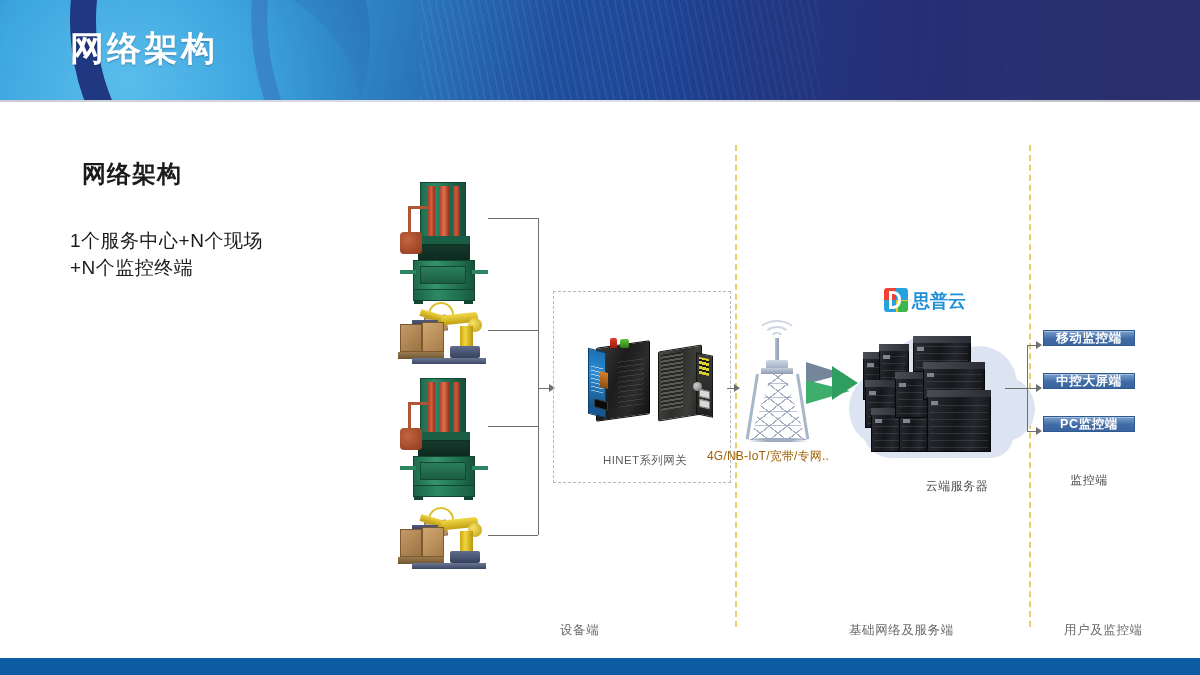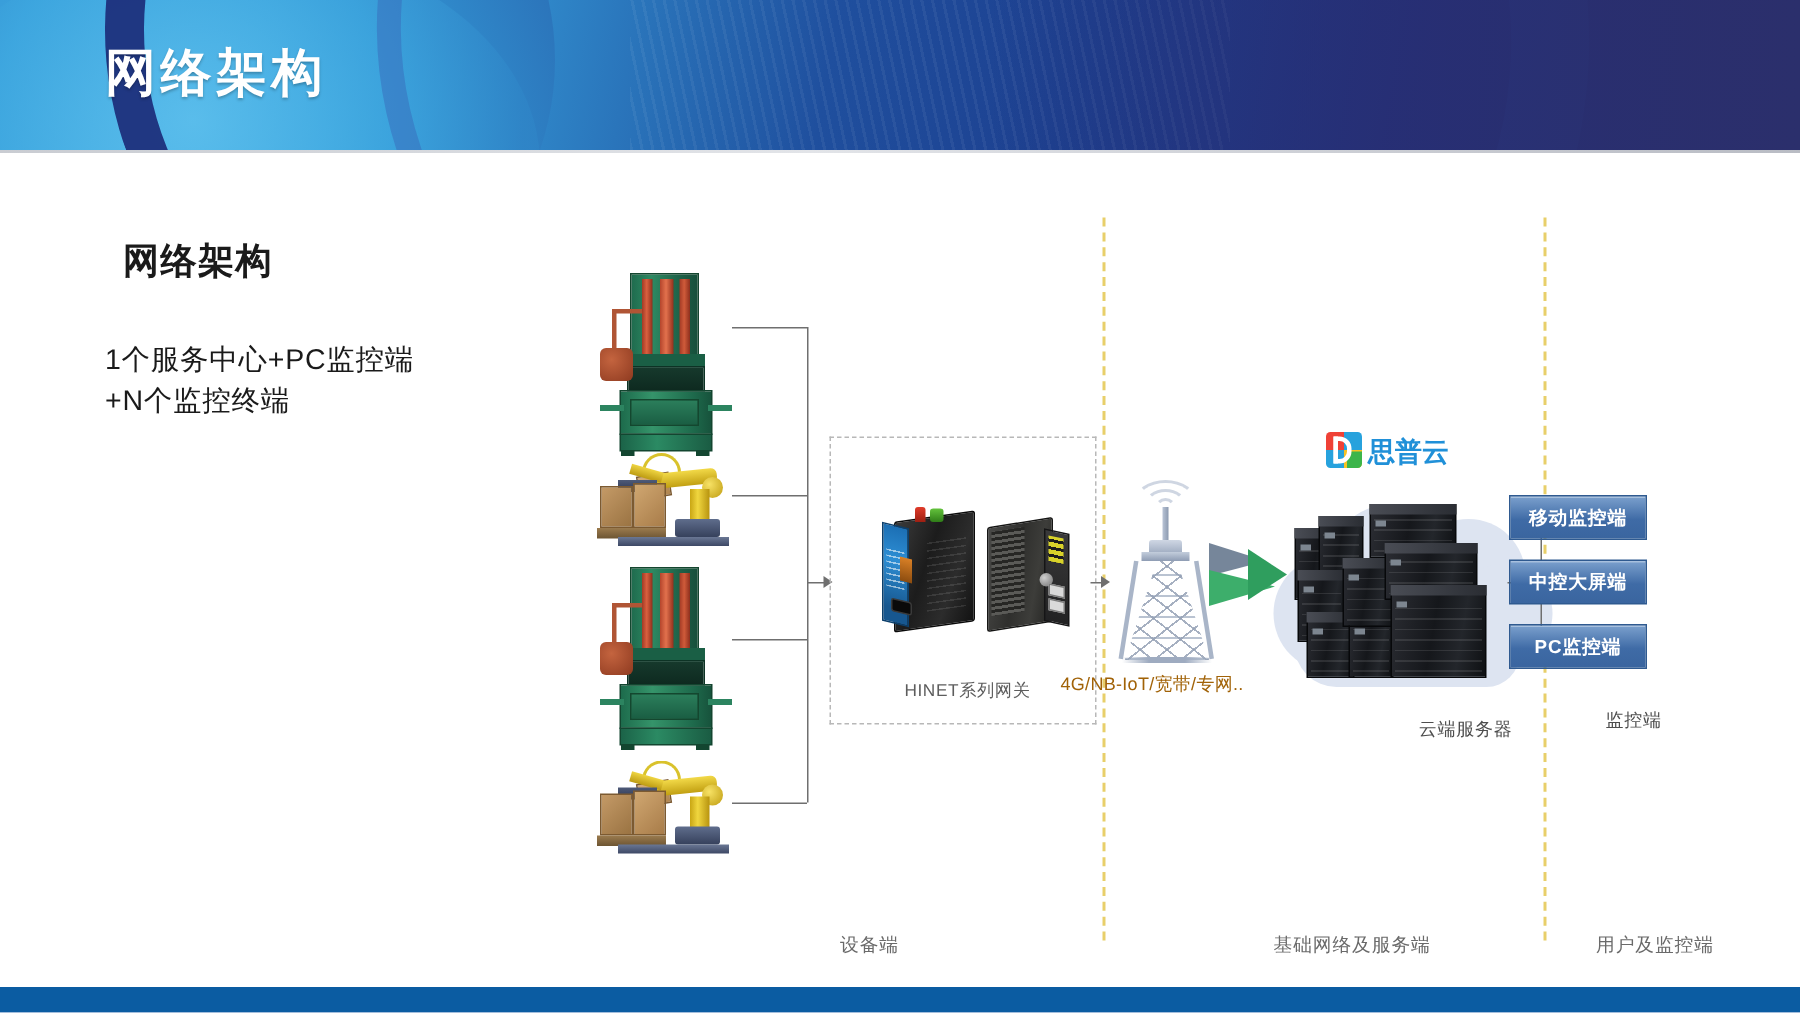--- a/index.html
+++ b/index.html
@@ -304,21 +304,21 @@
   .rack .front { position:absolute; left:0; top:0; width:100%; height:100%;
       background: linear-gradient(100deg,#2b2d33,#15171b 45%,#23262b 72%,#0e1013);
       border:1px solid #07080a; }
   .rack .top { position:absolute; left:0; top:0; width:100%; height:7px;
       background: linear-gradient(90deg,#4a4d55,#2a2d33); }
   .rack .lines { position:absolute; left:3px; top:10px; right:3px; bottom:4px;
       background: repeating-linear-gradient(0deg, rgba(255,255,255,.10) 0 1px, rgba(255,255,255,0) 1px 7px); }
   .rack .led { position:absolute; left:4px; top:11px; width:7px; height:4px; background:#7d8690; }
 
   .cloud-label {
-    position:absolute; left:896px; top:478px; width:162px; text-align:center;
+    position:absolute; left:876px; top:478px; width:162px; text-align:center;
     font-size:12px; color:#4d4d4d; letter-spacing:.5px;
   }
 
   
   .sipu { position:absolute; left:884px; top:287px; width:96px; height:26px; }
   .sipu .mark { position:absolute; left:0; top:1px; width:24px; height:24px; border-radius:3px; overflow:hidden; }
   .sipu .q { position:absolute; width:12px; height:12px; }
   .sipu .q1 { left:0;  top:0;  background:#ef4136; }
   .sipu .q2 { left:12px;top:0;  background:#27a2dd; }
   .sipu .q3 { left:0;  top:12px;background:#27a2dd; }
@@ -326,21 +326,21 @@
   .sipu .pcut { position:absolute; left:5px; top:3px; width:12px; height:18px;
       border:3px solid #fff; border-radius:0 8px 8px 0; border-left:3px solid #fff;
       background:transparent; }
   .sipu .pstem { position:absolute; left:5px; top:3px; width:3px; height:18px; background:#fff; }
   .sipu .green { position:absolute; left:14px; top:13px; width:10px; height:11px; background:#3cb54a; }
   .sipu .txt { position:absolute; left:28px; top:2px; font-size:18px; font-weight:700;
       color:#2090d8; letter-spacing:0px; }
 
   
   .mon-box {
-    position:absolute; left:1006px; width:92px; height:30px;
+    position:absolute; left:1043px; width:92px; height:16px;
     background: linear-gradient(180deg,#7ba0cd,#3f6ba6 55%,#3a659f);
     border:1px solid #2f5party; border:1px solid #2f5a90;
     display:flex; align-items:center; justify-content:center;
     font-size:12.5px; font-weight:700; color:#ffffff; letter-spacing:.6px;
     box-shadow: inset 0 1px 0 rgba(255,255,255,.35);
   }
   #mon1 { top: 330px; }
   #mon2 { top: 373px; }
   #mon3 { top: 416px; }
   .mon-label {
@@ -368,21 +368,21 @@
     <div class="hdr-sheen"></div>
     <div class="hdr-fade"></div>
 
     <div class="slide-title">网络架构</div>
 
   </div>
   <div class="hdr-underline"></div>
 
   <div class="arch-title">网络架构</div>
   <div class="arch-body">
-    <div>1个服务中心+PC监控端</div>
+    <div>1个服务中心+N个现场</div>
     <div>+N个监控终端</div>
   </div>
 
   <div class="divider" id="div1"></div>
   <div class="divider" id="div2"></div>
 
   <div class="machine press" style="left:398px; top:182px;">
     <div class="frame-top"></div>
     <div class="cyl-a"></div>
     <div class="cyl-b"></div>

